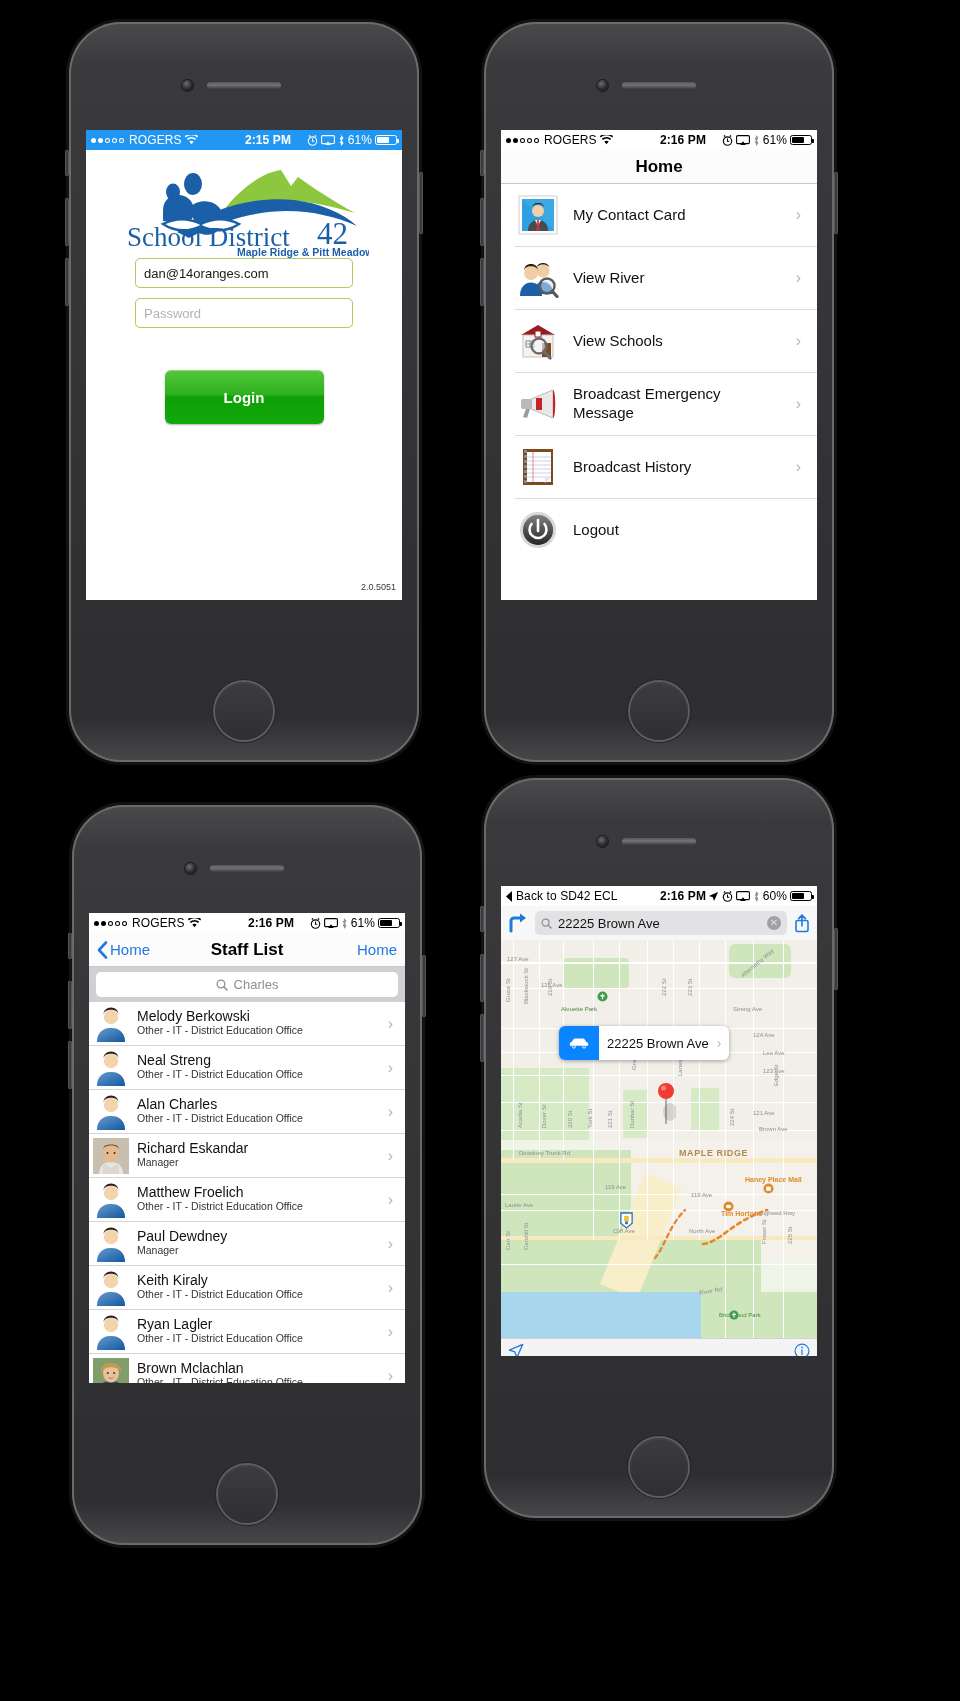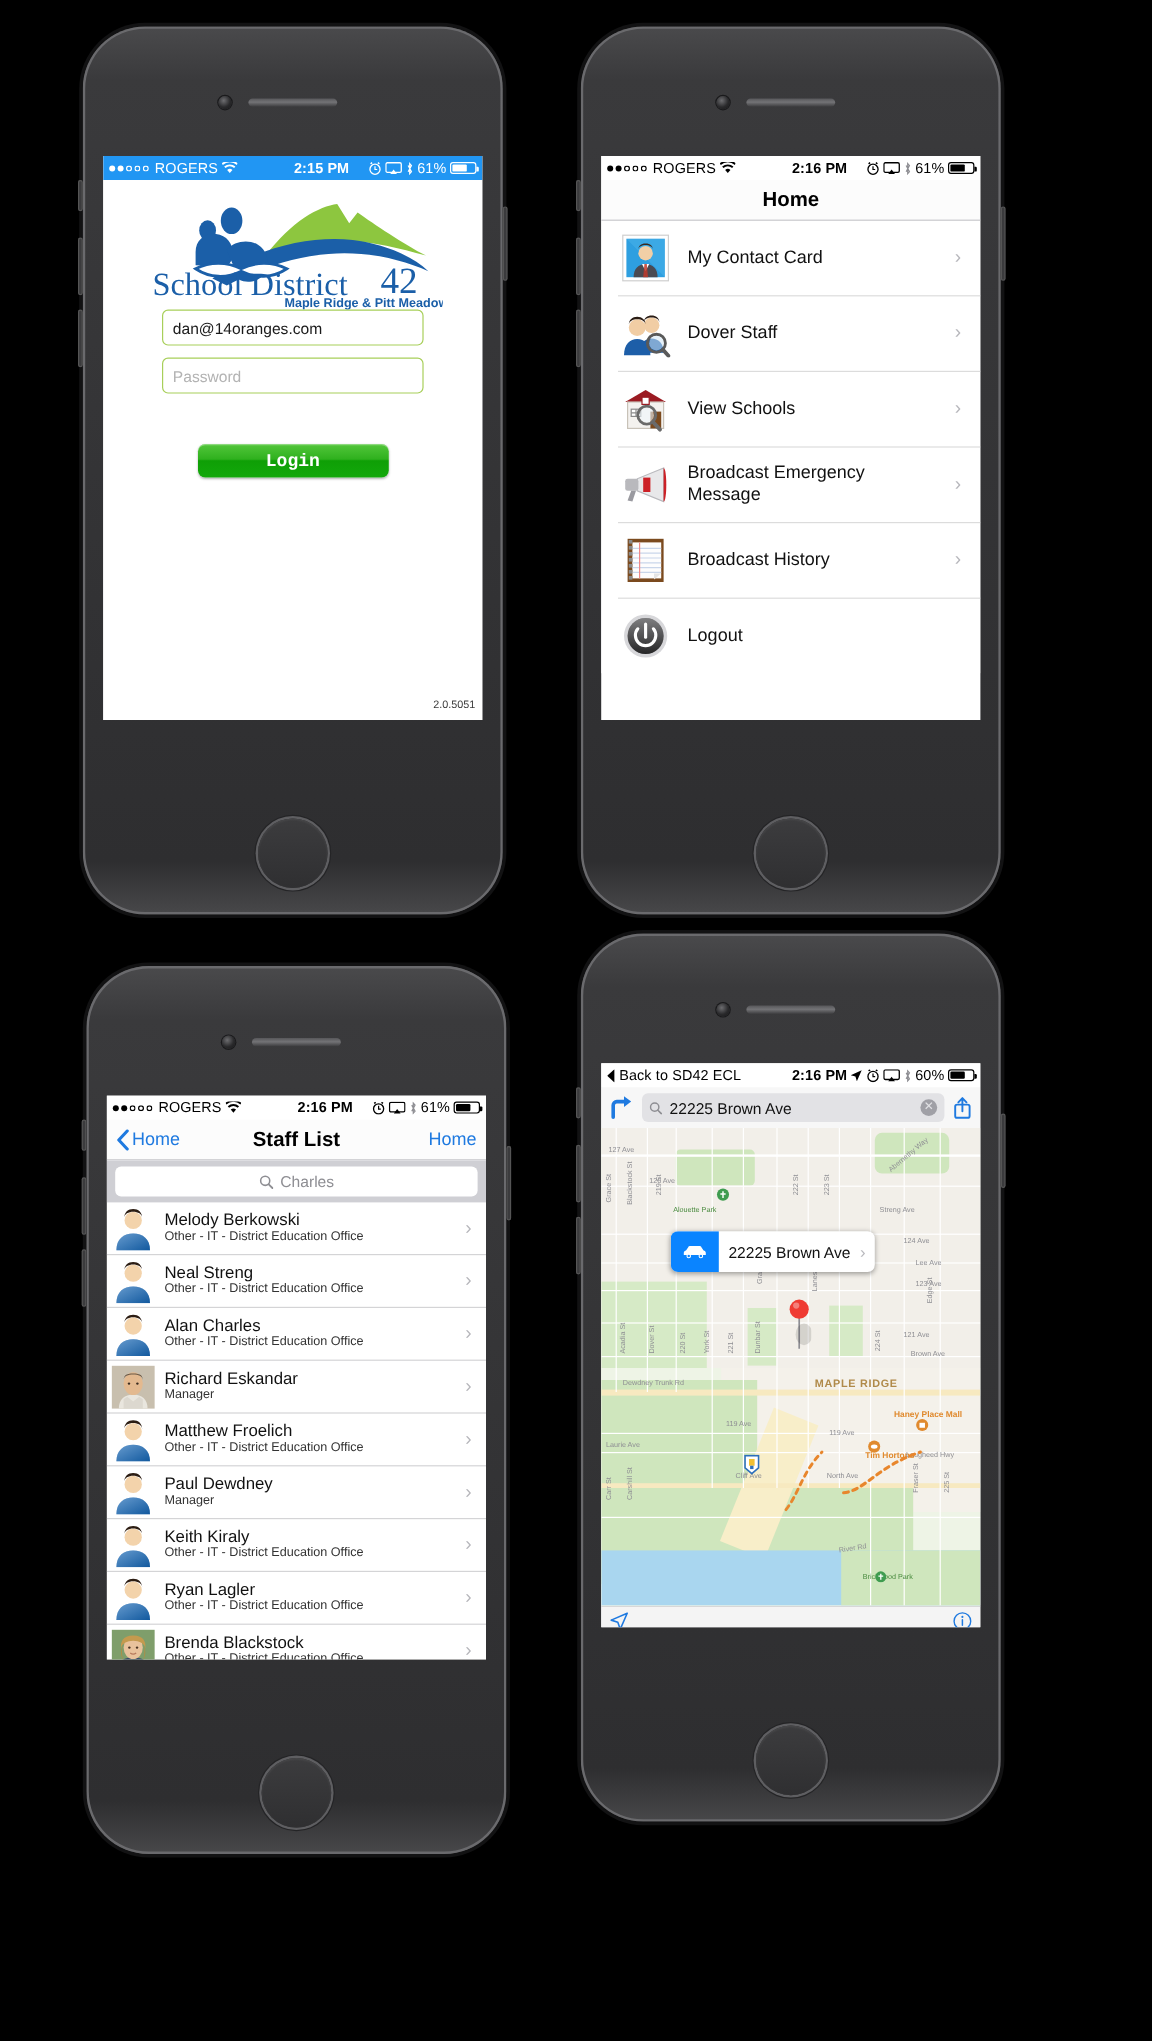--- a/index.html
+++ b/index.html
@@ -79,25 +79,25 @@
   .login-body { padding:0 18px; height:450px; position:relative; background:#fff;}
   .logo-wrap { padding-top:16px; display:flex; justify-content:center; }
   .field {
     margin:0 auto 10px; width:218px; height:30px;
     border:1px solid #a8cf5a; border-radius:5px;
     display:flex; align-items:center; padding:0 8px;
     font-size:13px; color:#1a1a1a; background:#fff;
   }
   .field.ph { color:#b3b3b3; }
   .login-btn {
-    margin:42px auto 0; width:159px; height:28px; border:none; cursor:pointer;
+    margin:42px auto 0; width:159px; height:54px; border:none; cursor:pointer;
     border-radius:6px; color:#fff; font-weight:bold; font-size:15px;
     background: linear-gradient(180deg,#53c63b 0%,#2fb11e 45%,#0f9f06 50%,#13a80b 100%);
     box-shadow: 0 1px 2px rgba(0,0,0,.3), inset 0 1px 0 rgba(255,255,255,.35);
-    display:block; font-family:Liberation Mono, monospace;
+    display:block; font-family:Liberation Sans, sans-serif;
   }
   .version { position:absolute; right:6px; bottom:8px; font-size:9px; color:#3a3a3a; }
 
   
   .navbar {
     height:34px; background:#fcfcfc; border-bottom:1px solid #c9c9cc;
     display:flex; align-items:center; position:relative; padding:0 8px;
   }
   .nav-title { position:absolute; left:0; right:0; text-align:center; font-size:17px; font-weight:bold; color:#000; }
   .nav-left { display:flex; align-items:center; color:#1f7ae0; font-size:15px; gap:2px; z-index:2;}
@@ -335,21 +335,21 @@
               <path d="M19.5 11c0-6 13-6 13 0 0-4-3-6-6.5-6S19.5 7 19.5 11z" fill="#2a1c14"></path>
               <path d="M16 36c0-8 4.5-12 10-12s10 4 10 12z" fill="#1d5ea8"></path>
               <circle cx="14" cy="15" r="7" fill="#f1cda4"></circle>
               <path d="M7 13c0-6.5 14-6.5 14 0 0-4.5-3-7-7-7s-7 2.5-7 7z" fill="#2a1c14"></path>
               <path d="M3 38c0-9 5-13.5 11-13.5S25 29 25 38z" fill="#1d5ea8"></path>
               <circle cx="30" cy="28" r="7.5" fill="none" stroke="#5a5a5a" stroke-width="2.4"></circle>
               <circle cx="30" cy="28" r="6" fill="#cfe6f5" opacity=".55"></circle>
               <path d="M35.5 33.5 40 38.5" stroke="#5a5a5a" stroke-width="3.2" stroke-linecap="round"></path>
             </svg>
           </div>
-          <div class="menu-label">Dover Staff</div>
+          <div class="menu-label">View River</div>
           <div class="chev">›</div>
         </div>
 
         <div class="menu-row">
           <div class="menu-icon">
             <svg width="42" height="40" viewBox="0 0 42 40">
               <path d="M4 14 21 4l17 10z" fill="#9b1b22"></path>
               <rect x="6" y="14" width="30" height="22" fill="#f4f2ef" stroke="#c8c2b8"></rect>
               <rect x="18" y="10" width="6" height="6" fill="#fff" stroke="#9b1b22"></rect>
               <rect x="9" y="20" width="8" height="6" fill="#fff" stroke="#8a8a8a"></rect>
@@ -659,21 +659,21 @@
                 <rect width="36" height="36" fill="#7f9e6b"></rect>
                 <path d="M4 36c0-9 6-13 14-13s14 4 14 13z" fill="#3a4a6b"></path>
                 <ellipse cx="18" cy="15" rx="8" ry="9.5" fill="#e8c29c"></ellipse>
                 <path d="M8 16c0-9 20-9 20 0 1-5-1-11-10-11S7 11 8 16z" fill="#c49a4e"></path>
                 <path d="M9 14c-1 6 0 11 2 13-3-3-4-9-2-13zM27 14c1 6 0 11-2 13 3-3 4-9 2-13z" fill="#b88b40"></path>
                 <circle cx="14.8" cy="15" r="1" fill="#4a3322"></circle>
                 <circle cx="21.2" cy="15" r="1" fill="#4a3322"></circle>
                 <path d="M15.5 19.5c1.6 1.2 3.4 1.2 5 0" fill="none" stroke="#b5795c" stroke-width="1"></path>
               </svg></div>
             <div class="staff-txt">
-              <div class="staff-name">Brenda Blackstock</div>
+              <div class="staff-name">Brown Mclachlan</div>
               <div class="staff-sub">Other - IT - District Education Office</div>
             </div>
             <div class="chev">›</div>
           </div>
         </div>
     </div>
   </div>
 
   <div class="phone" style="left:484px; top:778px;">
     <div class="btn-side btn-silent"></div>

